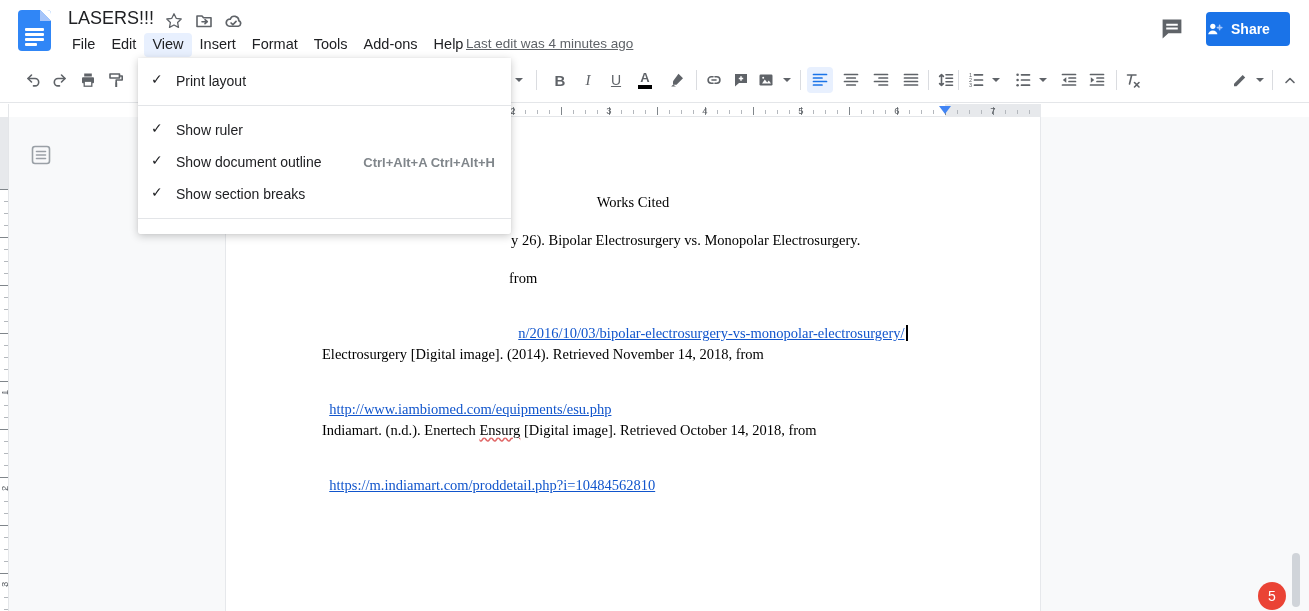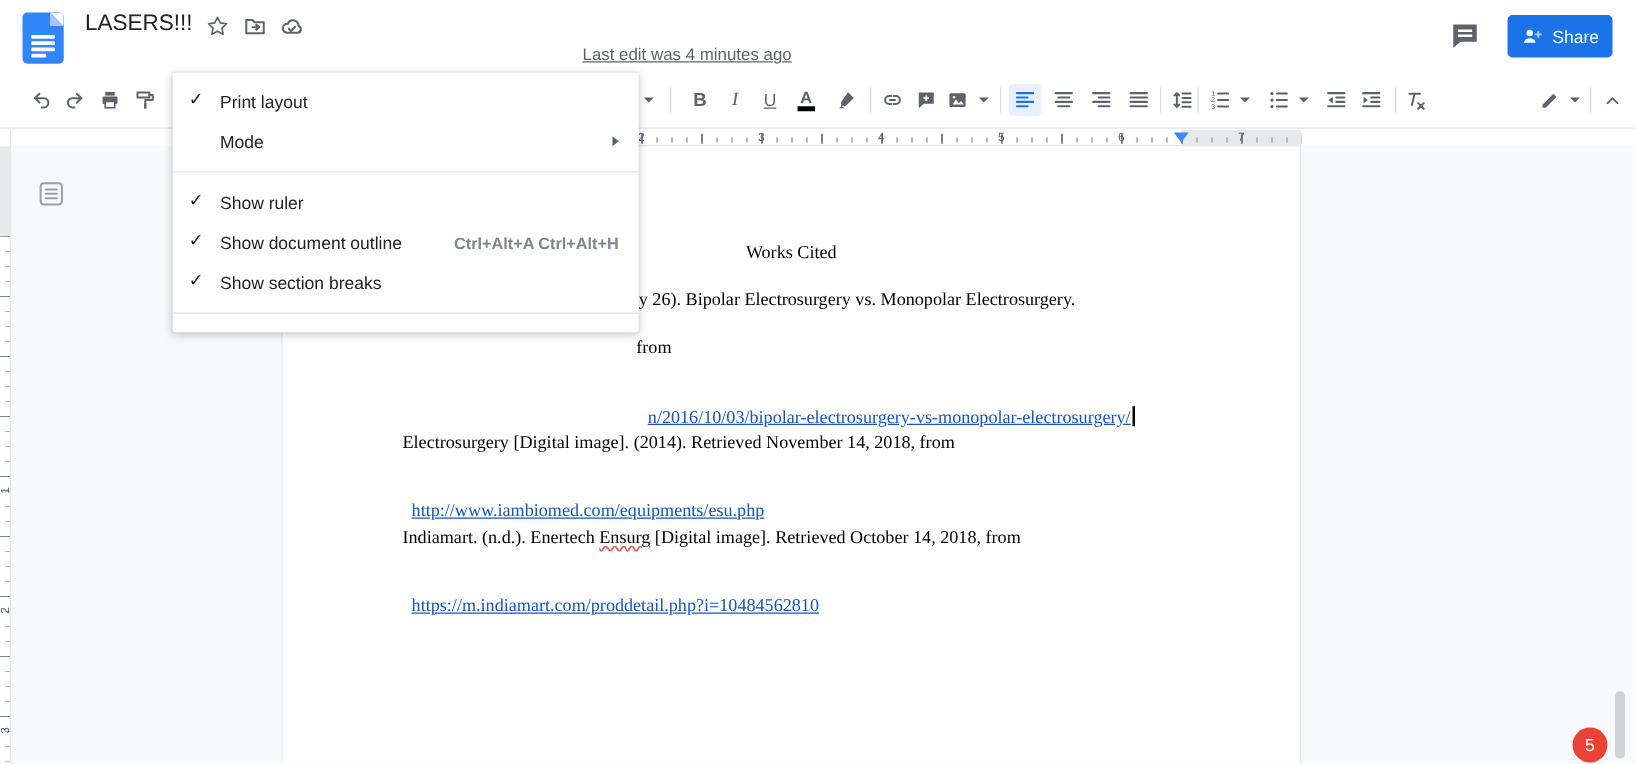--- a/index.html
+++ b/index.html
@@ -22,22 +22,22 @@
   .hdr-ic { position:absolute; top:9px; width:24px; height:24px; display:flex; align-items:center;
             justify-content:center; border-radius:50%; cursor:pointer; }
   #menubar { position:absolute; left:64px; top:33px; height:24px; display:flex; }
   .mi { font-size:14.5px; color:#202124; padding:3px 8px; border-radius:4px; cursor:pointer; }
   .mi.active { background:#e8f0fe; }
   #last-edit { position:absolute; left:466px; top:36px; font-size:13.5px; color:#5f6368;
                text-decoration:underline; cursor:pointer; }
   #comment-btn { position:absolute; left:1154px; top:12px; width:36px; height:34px;
                  display:flex; align-items:center; justify-content:center; cursor:pointer; }
   #share-btn { position:absolute; left:1206px; top:12px; width:84px; height:34px; background:#1a73e8;
-               border-radius:4px; display:flex; align-items:center; justify-content:center; gap:7px;
-               color:#fff; font-size:14px; font-weight:normal; cursor:pointer; }
+               border-radius:4px; display:flex; align-items:center; justify-content:flex-start; gap:7px;
+               color:#fff; font-size:14px; font-weight:bold; cursor:pointer; }
 
   
   #toolbar { position:absolute; left:0; top:57px; width:1309px; height:46px; background:#fff;
              border-bottom:1px solid #e4e6e9; }
   .tb { position:absolute; top:10px; width:26px; height:26px; display:flex; align-items:center;
         justify-content:center; border-radius:4px; cursor:pointer; color:#5f6368; }
   .tb.on { background:#e8f0fe; }
   .tsep { position:absolute; top:13px; width:1px; height:20px; background:#dadce0; }
   .caret { width:0; height:0; border-left:4px solid transparent; border-right:4px solid transparent;
            border-top:4px solid #5f6368; }
@@ -137,20 +137,30 @@
         <path d="M7 9.7 h5 M10 7.7 l2.3 2 -2.3 2"></path>
       </svg>
   </div>
   <div class="hdr-ic" style="left:221px">
     <svg class="st" width="19" height="19" viewBox="0 0 18 18" stroke-width="1.3">
         <path d="M5.2 13.5 a3.4 3.4 0 1 1 .7-6.8 A4.2 4.2 0 0 1 14 8.3 a2.7 2.7 0 0 1 -.5 5.2 z"></path>
         <path d="M6.7 10.4 l1.7 1.7 3-3.2"></path>
       </svg>
   </div>
 
+  <div id="menubar">
+    <span class="mi">File</span>
+    <span class="mi">Edit</span>
+    <span class="mi active">View</span>
+    <span class="mi">Insert</span>
+    <span class="mi">Format</span>
+    <span class="mi">Tools</span>
+    <span class="mi">Add-ons</span>
+    <span class="mi">Help</span>
+  </div>
   <span id="last-edit">Last edit was 4 minutes ago</span>
 
   <div id="comment-btn">
     <svg width="26" height="26" viewBox="0 0 18 18">
         <path d="M2.5 2.5 h13 v9.5 h-9 l-4 3.5 z" fill="#5f6368"></path>
         <path d="M5 6 h8 M5 8.7 h8" stroke="#fff" stroke-width="1.4"></path>
       </svg>
   </div>
   <div id="share-btn">
     <svg width="18" height="18" viewBox="0 0 18 18">
@@ -379,24 +389,20 @@
 <div class="doc" style="left:322px; top:422px"><span>Indiamart. (n.d.). Enertech </span><span class="sp">Ensurg</span><span> [Digital image]. Retrieved October 14, 2018, from</span></div>
 <div class="doc" style="left:322px; top:460px">
   <span class="lnk">https://m.indiamart.com/proddetail.php?i=10484562810</span>
 </div>
 
 <div id="view-menu">
   <div class="vm-item">
     <span class="vm-check">✓</span>
     <span>Print layout</span>
   </div>
-  <div class="vm-item">
-    <span>Mode</span>
-    <span class="vm-sub"></span>
-  </div>
   <div class="vm-div"></div>
   <div class="vm-item">
     <span class="vm-check">✓</span>
     <span>Show ruler</span>
   </div>
   <div class="vm-item">
     <span class="vm-check">✓</span>
     <span>Show document outline</span>
     <span class="vm-short">Ctrl+Alt+A Ctrl+Alt+H</span>
   </div>

